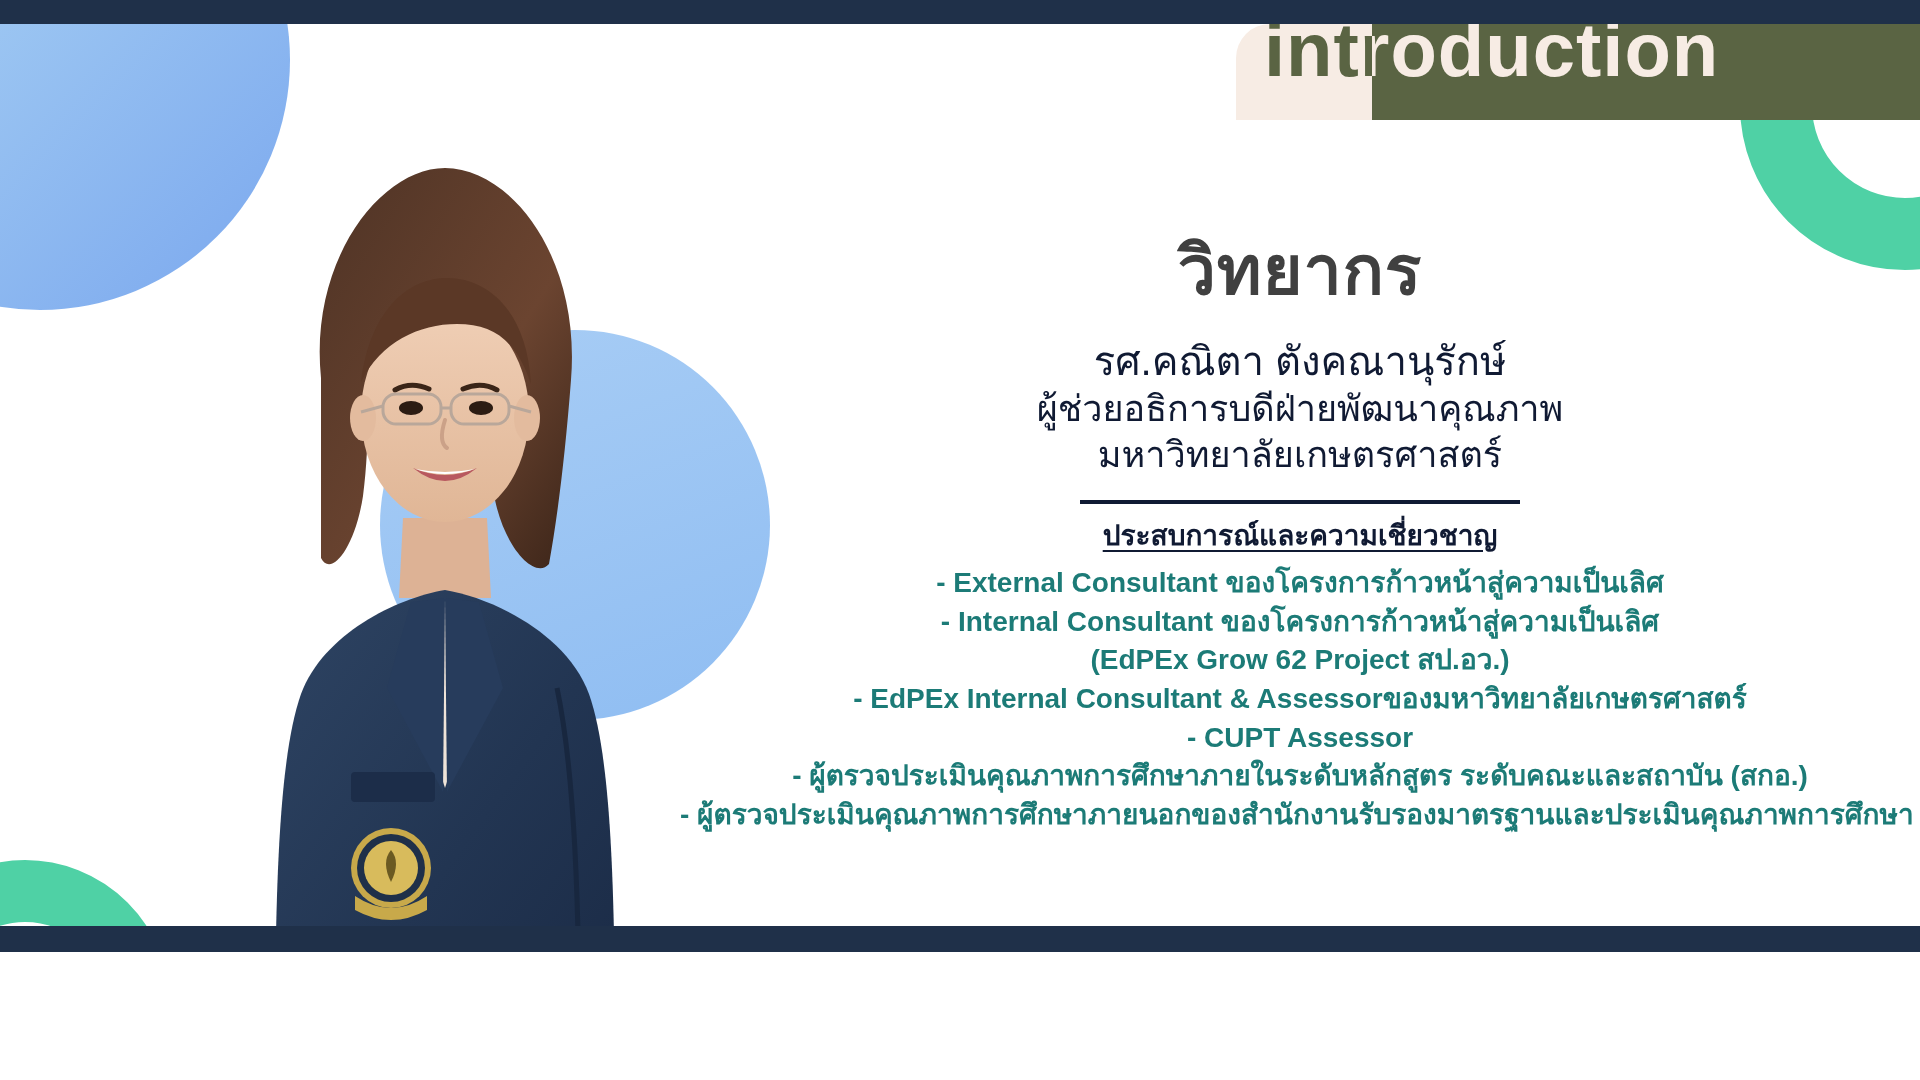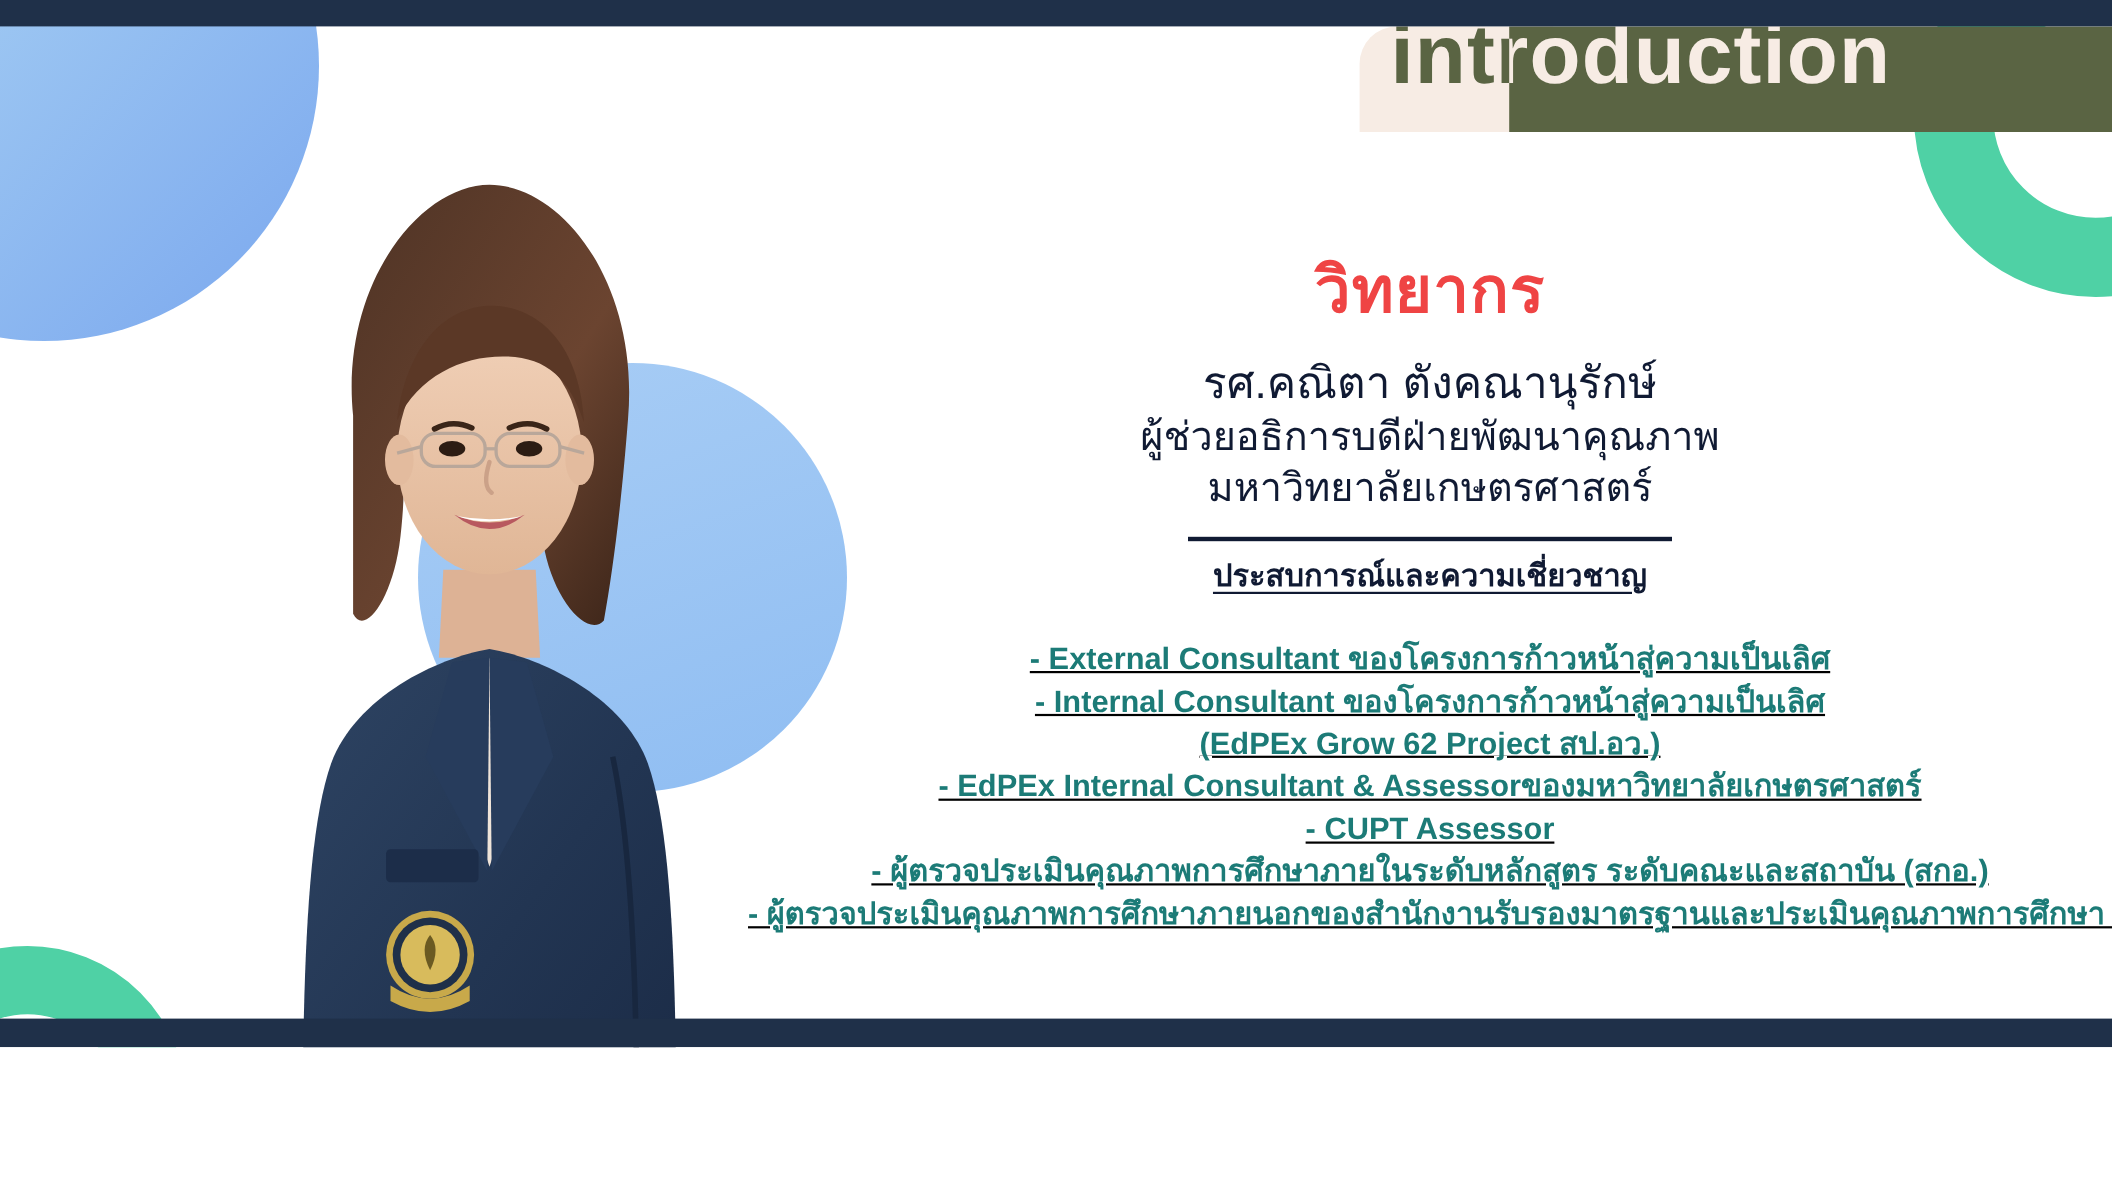--- a/index.html
+++ b/index.html
@@ -126,23 +126,23 @@
   
   .content {
     position: absolute;
     left: 680px; top: 230px;
     width: 1240px;
     text-align: center;
     z-index: 20;
   }
 
   .heading {
-    font-size: 58px;
+    font-size: 68px;
     font-weight: 700;
-    color: #ef4444;
+    color: #404040;
     line-height: 1.2;
     letter-spacing: 1px;
   }
 
   .speaker-name {
     margin-top: 24px;
     font-size: 40px;
     font-weight: 400;
     color: #101a33;
     line-height: 1.25;
@@ -164,23 +164,22 @@
   .section-label {
     font-size: 28px;
     font-weight: 700;
     color: #101a33;
     text-decoration: underline;
     text-underline-offset: 5px;
     line-height: 1.3;
   }
 
   .exp-list {
-    margin-top: 38px;
+    margin-top: 10px;
     list-style: none;
-    text-decoration: underline;
   }
   .exp-list li {
     font-size: 28px;
     font-weight: 600;
     color: #1c7b77;
     line-height: 1.38;
     white-space: nowrap;
   }
 </style>
 </head>

